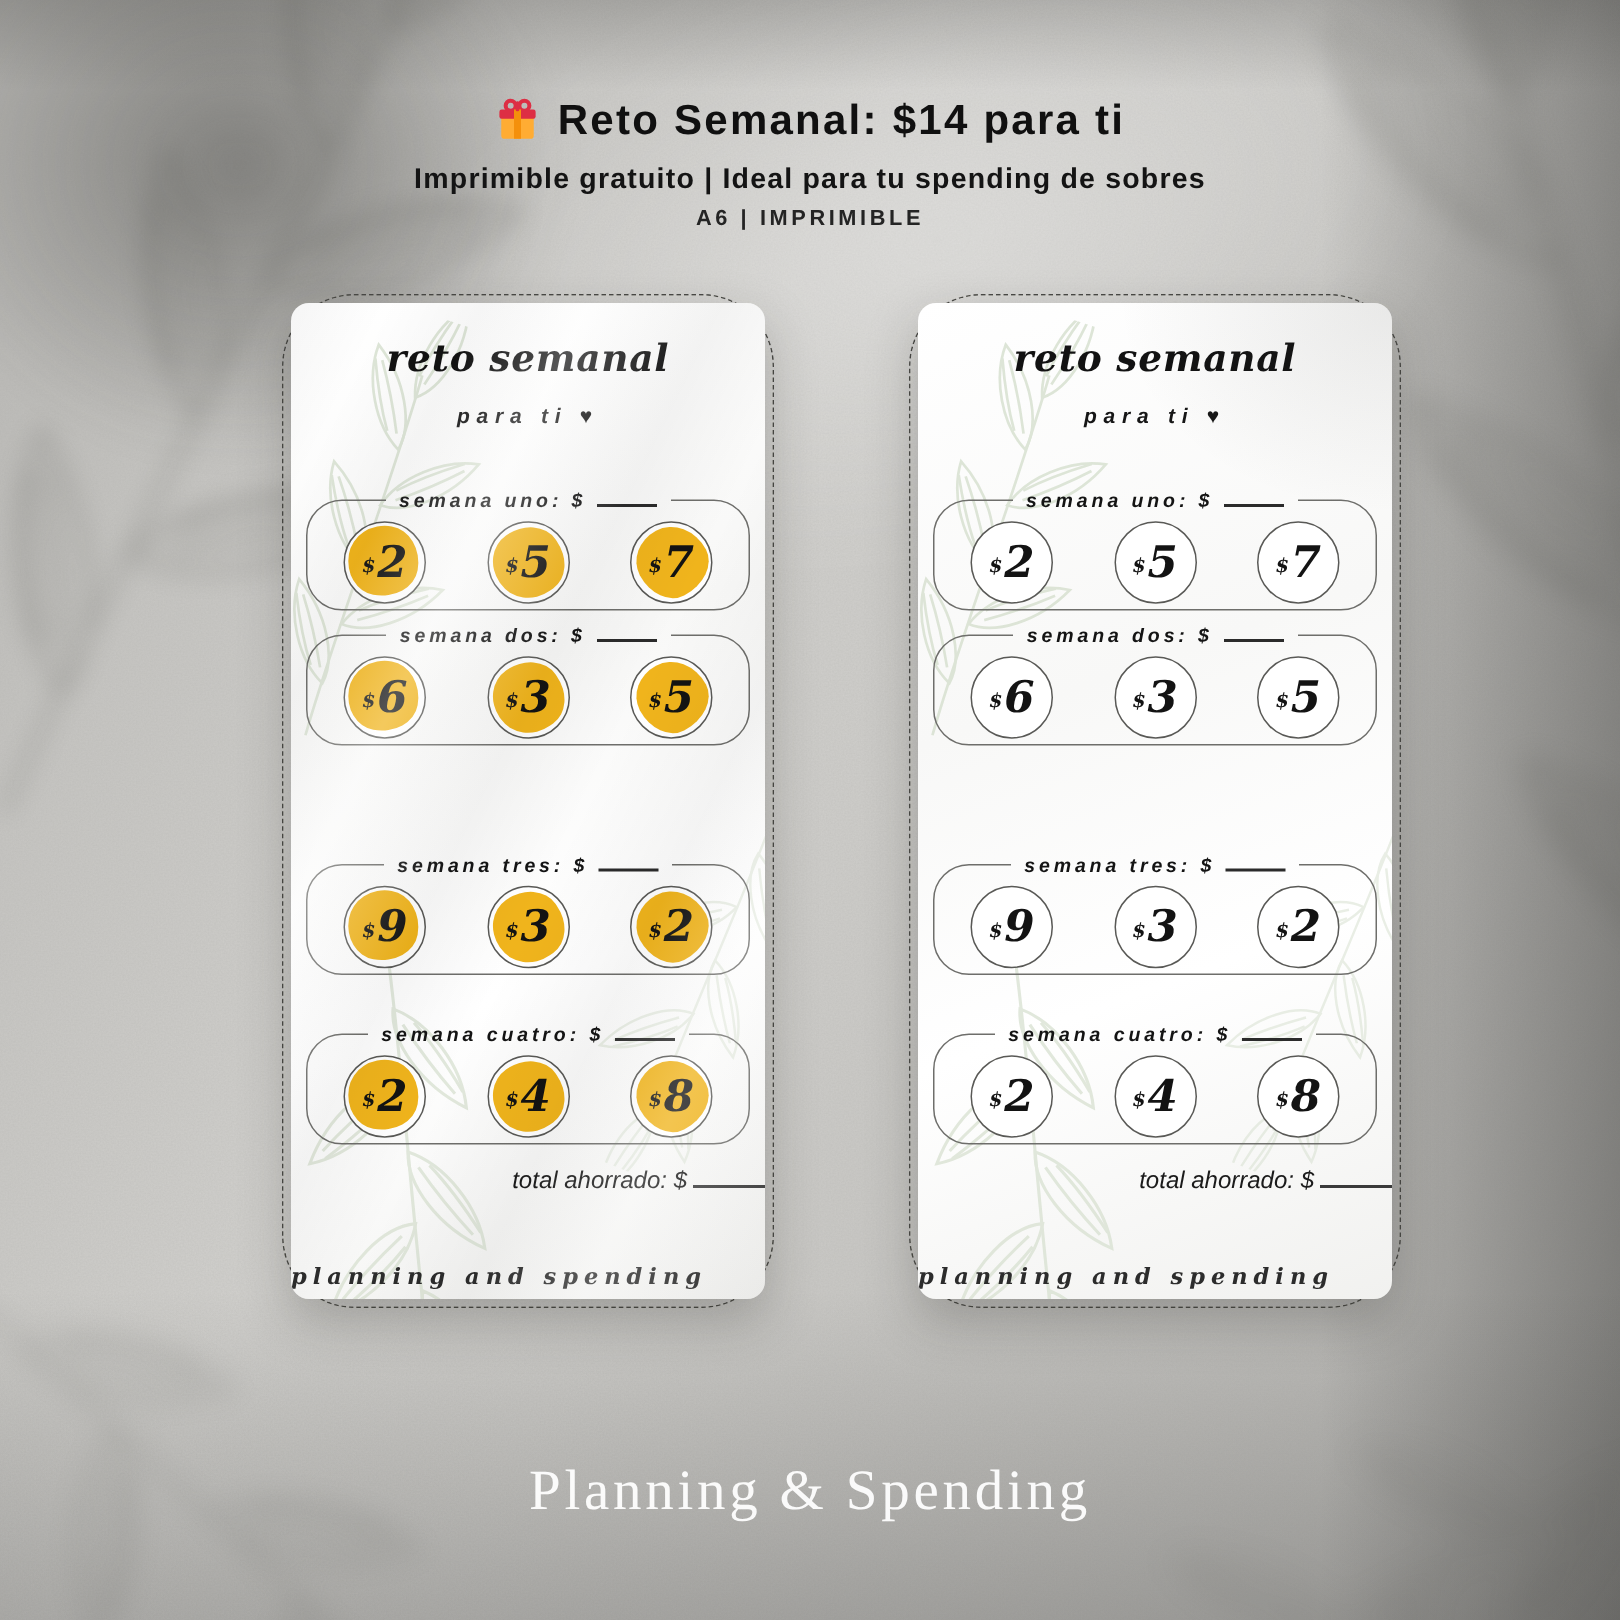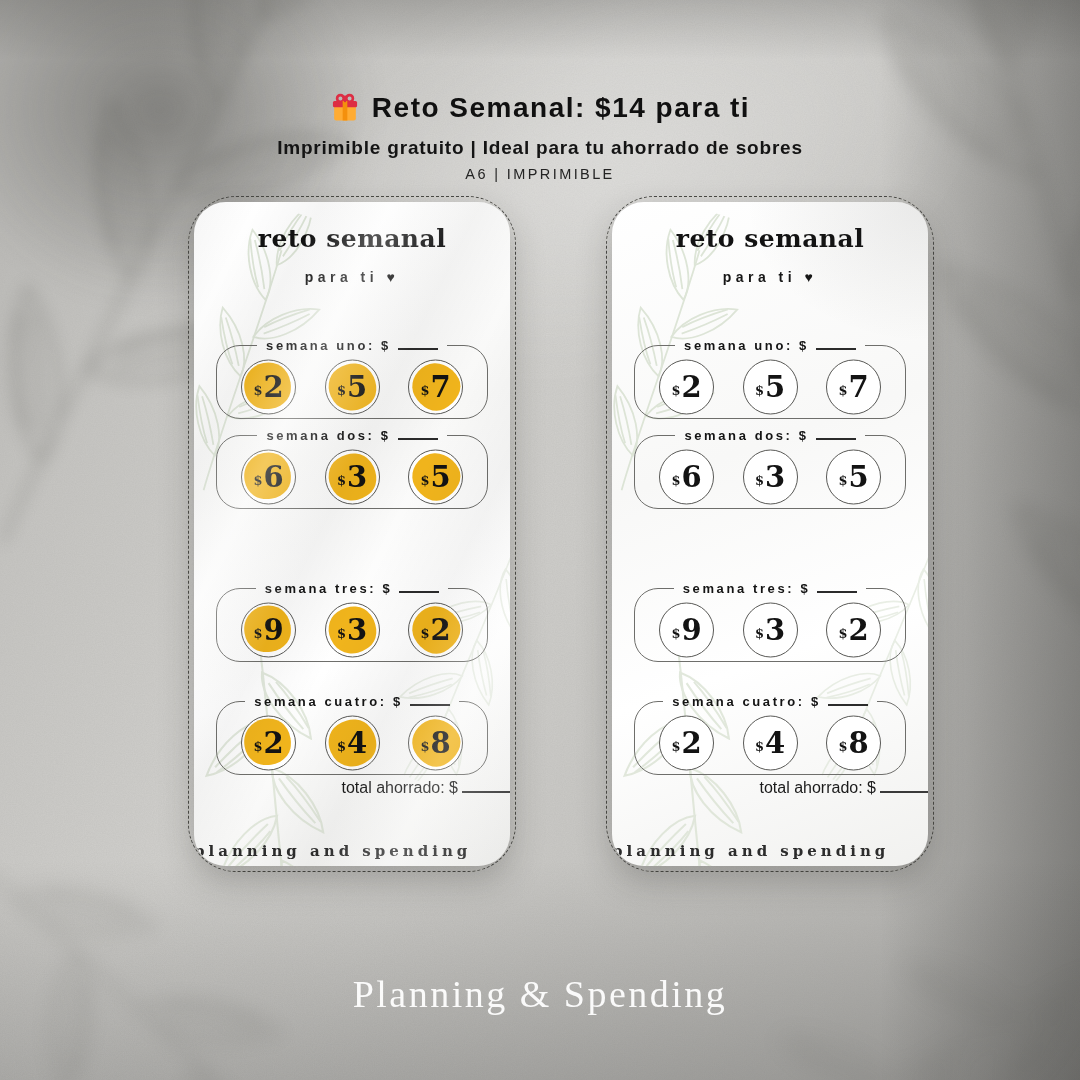--- a/index.html
+++ b/index.html
@@ -12,43 +12,43 @@
   .o-right{right:0;top:0;width:200px;height:1080px;background:linear-gradient(to right,rgba(0,0,0,0) 0%,rgba(30,30,28,.20) 55%,rgba(22,22,20,.34) 100%);}
   .o-top{left:0;top:0;width:1080px;height:60px;background:linear-gradient(to bottom,rgba(45,45,42,.22),transparent);}
   .o-bottom{left:0;bottom:0;width:1080px;height:220px;background:linear-gradient(to bottom,transparent,rgba(40,40,38,.22));}
   .o-light{left:150px;top:-100px;width:950px;height:520px;transform:rotate(-16deg);background:radial-gradient(closest-side,rgba(255,255,255,.30),transparent 75%);filter:blur(28px);}
   .branch{color:#d8e1d1;}
   .wall-branch{position:absolute;color:#4e4e49;pointer-events:none;}
   .grain{position:absolute;left:0;top:0;}
 
   
   .hd{position:absolute;top:64px;left:0;right:0;text-align:center;z-index:5;color:#101010;}
-  .hd-row{display:flex;justify-content:center;align-items:center;gap:12px;margin-top:28px;}
+  .hd-row{display:flex;justify-content:center;align-items:center;gap:12px;}
   .hd h1{margin:0;font-size:28px;font-weight:800;letter-spacing:1.5px;}
   .hd .sub{margin-top:13px;font-size:19px;font-weight:700;letter-spacing:.8px;color:#141414;}
-  .hd .note{margin-top:7px;font-size:14.5px;letter-spacing:2.4px;font-weight:400;color:#242424;}
+  .hd .note{margin-top:7px;font-size:14.5px;letter-spacing:2.4px;font-weight:700;color:#242424;}
 
   
   .wrap{position:absolute;width:328px;height:676px;border:1.6px dashed #4a4a46;border-radius:48px;padding:5px;z-index:4;}
   .wrap-left{left:188px;top:196px;}
   .wrap-right{left:606px;top:196px;}
-  .card{position:relative;width:100%;height:100%;border-radius:32px;overflow:hidden;
+  .card{position:relative;width:100%;height:100%;border-radius:12px;overflow:hidden;
     background:linear-gradient(160deg,#ffffff 0%,#f8f8f7 38%,#ffffff 66%,#f1f1ef 100%);
-    box-shadow:0 14px 34px rgba(30,30,28,.25);}
+    box-shadow:0 14px 34px rgba(30,30,28,.25);font-style:italic;}
   .silk{position:absolute;inset:0;border-radius:inherit;pointer-events:none;opacity:.75;
     background:linear-gradient(116deg,rgba(0,0,0,.05) 0%,rgba(255,255,255,0) 10%,rgba(0,0,0,.045) 20%,rgba(255,255,255,.38) 31%,rgba(0,0,0,.05) 45%,rgba(255,255,255,0) 56%,rgba(0,0,0,.05) 69%,rgba(255,255,255,.30) 81%,rgba(0,0,0,.04) 100%);}
   .corner-shade{position:absolute;inset:0;border-radius:inherit;pointer-events:none;
     background:radial-gradient(260px 200px at 100% 0%,rgba(60,60,55,.10),transparent 70%);}
   .leaf{position:absolute;pointer-events:none;}
 
   .ct{position:absolute;top:22px;left:0;right:0;text-align:center;margin:0;
     font-family:"DejaVu Serif",serif;font-weight:700;font-size:25px;letter-spacing:.5px;color:#121212;}
   .cs{position:absolute;top:67px;left:0;right:0;text-align:center;font-size:14px;font-weight:600;letter-spacing:4.5px;color:#161616;}
 
-  fieldset.week{position:absolute;left:10px;right:10px;height:81px;margin:12px;padding:0;
+  fieldset.week{position:absolute;left:10px;right:10px;height:81px;margin:0;padding:0;
     border:1.6px solid #6e6e6b;border-radius:24px;background:transparent;}
   .w1{top:124px}.w2{top:214px}.w3{top:367px}.w4{top:480px}
   fieldset.week legend{margin:0 auto;padding:0 9px;font-size:13px;font-weight:700;letter-spacing:2.6px;color:#141414;white-space:nowrap;}
   .blank{display:inline-block;width:40px;height:3px;border-bottom:2px solid #2b2b2b;margin-left:7px;}
   .row{position:absolute;left:0;right:0;top:53%;transform:translateY(-50%);display:flex;justify-content:space-between;padding:0 24px;}
   .c{position:relative;width:55px;height:55px;border:1.6px solid #595956;border-radius:50%;background:#fff;
     display:flex;align-items:center;justify-content:center;}
   .b{position:absolute;inset:3px;background:#f0b41c;border-radius:53% 47% 56% 44%/49% 55% 45% 51%;transform:rotate(10deg) translate(-1px,-1px);font-style:normal;}
   .c:nth-child(2) .b{border-radius:46% 54% 49% 51%/56% 44% 53% 47%;transform:rotate(55deg);}
   .c:nth-child(3) .b{border-radius:50% 50% 58% 42%/45% 57% 43% 55%;transform:rotate(-28deg) translate(1px,0);}
@@ -118,21 +118,21 @@
       <svg width="30" height="30" viewBox="0 0 36 36">
         <circle cx="12.5" cy="6.5" r="4" fill="none" stroke="#dd2e44" stroke-width="3.2"></circle>
         <circle cx="23.5" cy="6.5" r="4" fill="none" stroke="#dd2e44" stroke-width="3.2"></circle>
         <rect x="5" y="13" width="26" height="20" rx="2.5" fill="#ffac33"></rect>
         <rect x="3.5" y="9.5" width="29" height="7.5" rx="1.8" fill="#dd2e44"></rect>
         <rect x="15.2" y="9.5" width="5.6" height="23.5" fill="#f4900c"></rect>
         <rect x="16.6" y="3" width="2.8" height="8" rx="1.2" fill="#dd2e44"></rect>
       </svg>
       <h1>Reto Semanal: $14 para ti</h1>
     </div>
-    <div class="sub">Imprimible gratuito | Ideal para tu ahorrado de sobres</div>
+    <div class="sub">Imprimible gratuito | Ideal para tu spending de sobres</div>
     <div class="note">A6 | IMPRIMIBLE</div>
   </header>
 
   <section class="wrap wrap-left">
     <div class="card">
       <svg class="leaf branch" style="left:-16px;top:2px;width:130px;height:330px;transform:rotate(18deg);opacity:.85" viewBox="0 0 100 200">
           <use href="#branchg"></use>
         </svg>
       <svg class="leaf branch" style="right:-24px;top:300px;width:120px;height:290px;transform:rotate(-158deg);opacity:.55" viewBox="0 0 100 200">
           <use href="#branchg"></use>

